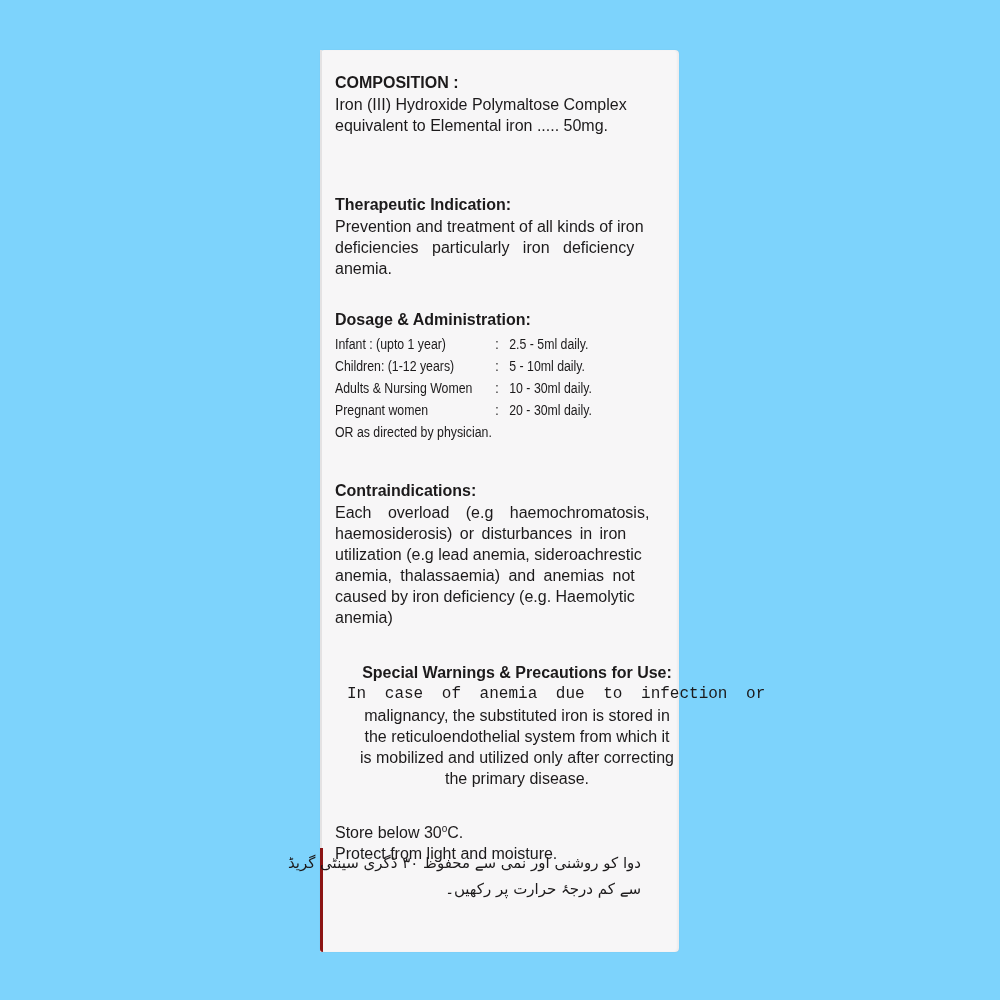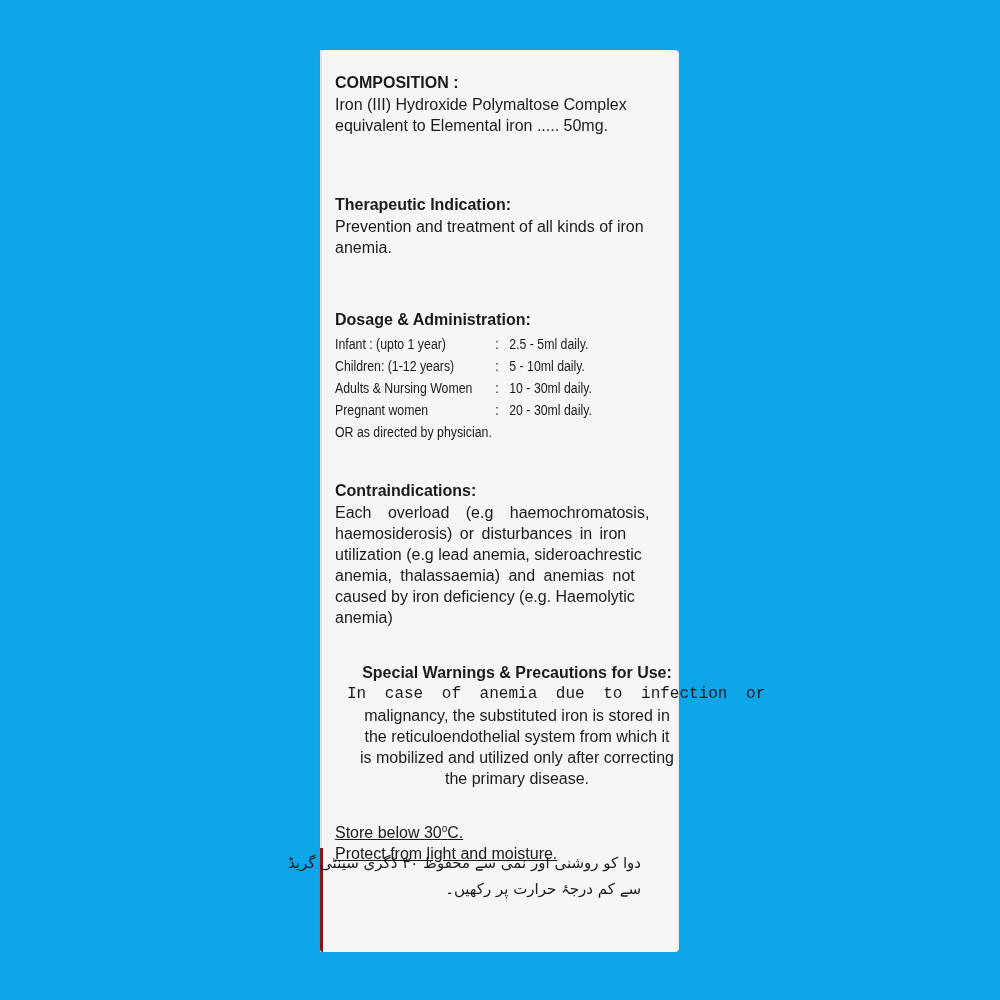--- a/index.html
+++ b/index.html
@@ -7,21 +7,21 @@
     padding: 0;
     width: 1000px;
     height: 1000px;
     background: #ffffff;
     overflow: hidden;
   }
   .stage {
     position: relative;
     width: 1000px;
     height: 1000px;
-    background: #0ea5e9;
+    background: #7dd3fc;
   }
   .box {
     position: absolute;
     left: 320px;
     top: 50px;
     width: 359px;
     height: 902px;
     background: #f7f6f7;
     border-radius: 4px;
     box-shadow: inset -2px 0 2px rgba(0,0,0,0.04), 0 0 1px rgba(0,0,0,0.12);
@@ -66,21 +66,21 @@
   }
   .line {
     display: block;
     white-space: nowrap;
   }
   .sec-composition { position: absolute; top: 0; left: 0; width: 340px; }
   .sec-therapeutic { position: absolute; top: 122px; left: 0; width: 340px; }
   .sec-dosage { position: absolute; top: 237px; left: 0; width: 340px; }
   .sec-contra { position: absolute; top: 408px; left: 0; width: 340px; }
   .sec-warnings { position: absolute; top: 590px; left: 12px; width: 340px; text-align: center; }
-  .sec-storage { position: absolute; top: 746px; left: 0; width: 340px; text-decoration: underline; }
+  .sec-storage { position: absolute; top: 746px; left: 0; width: 340px; }
 
   .dose-table {
     margin-top: 2px;
     font-size: 14px;
     line-height: 22px;
     transform: scaleX(0.88);
     transform-origin: left top;
     width: 380px;
   }
   .dose-row {
@@ -121,20 +121,21 @@
         <p class="para">
           <span class="line">Iron (III) Hydroxide Polymaltose Complex</span>
           <span class="line">equivalent to Elemental iron ..... 50mg.</span>
         </p>
       </section>
 
       <section class="sec-therapeutic">
         <p class="heading">Therapeutic Indication:</p>
         <p class="para">
           <span class="line">Prevention and treatment of all kinds of iron</span>
+          <span class="line" style="word-spacing:9px;">deficiencies particularly iron deficiency</span>
           <span class="line">anemia.</span>
         </p>
       </section>
 
       <section class="sec-dosage">
         <p class="heading">Dosage &amp; Administration:</p>
         <div class="dose-table">
           <div class="dose-row">
             <span class="dose-label">Infant : (upto 1 year)</span>
             <span class="dose-colon">:</span>

